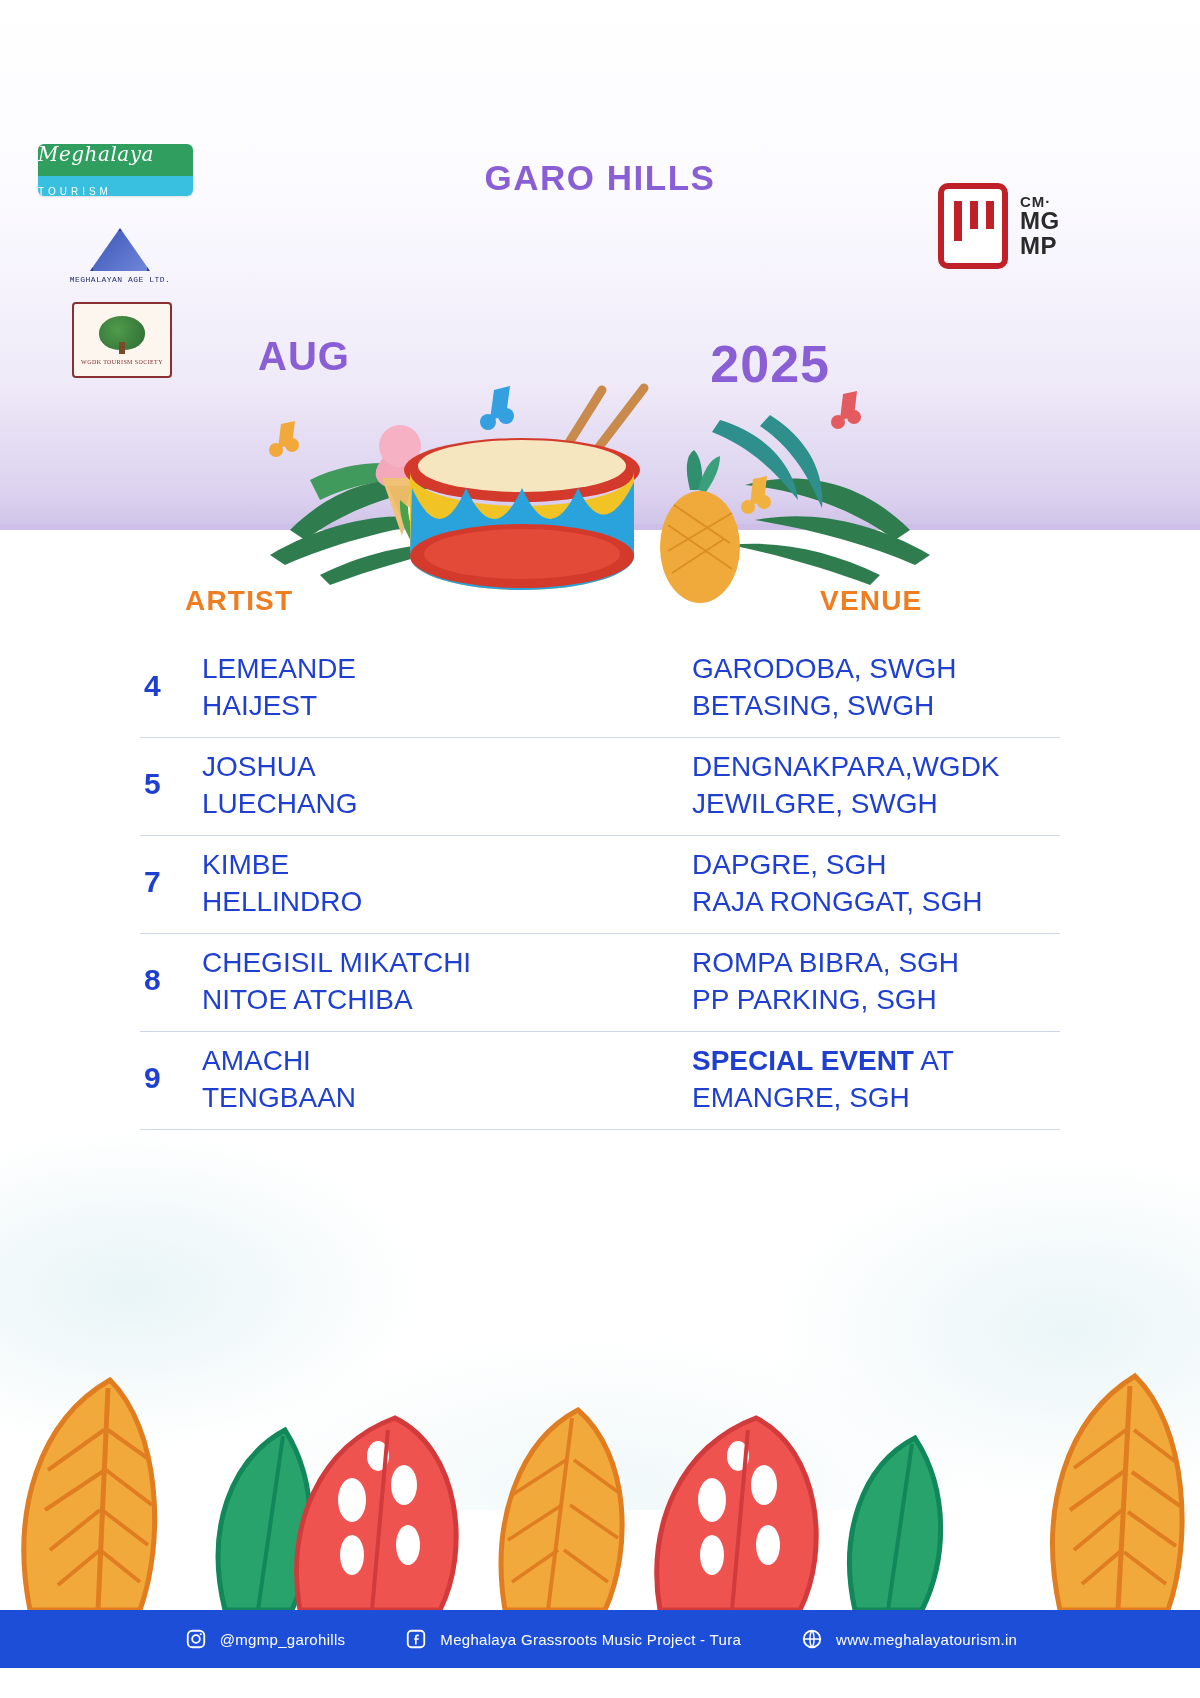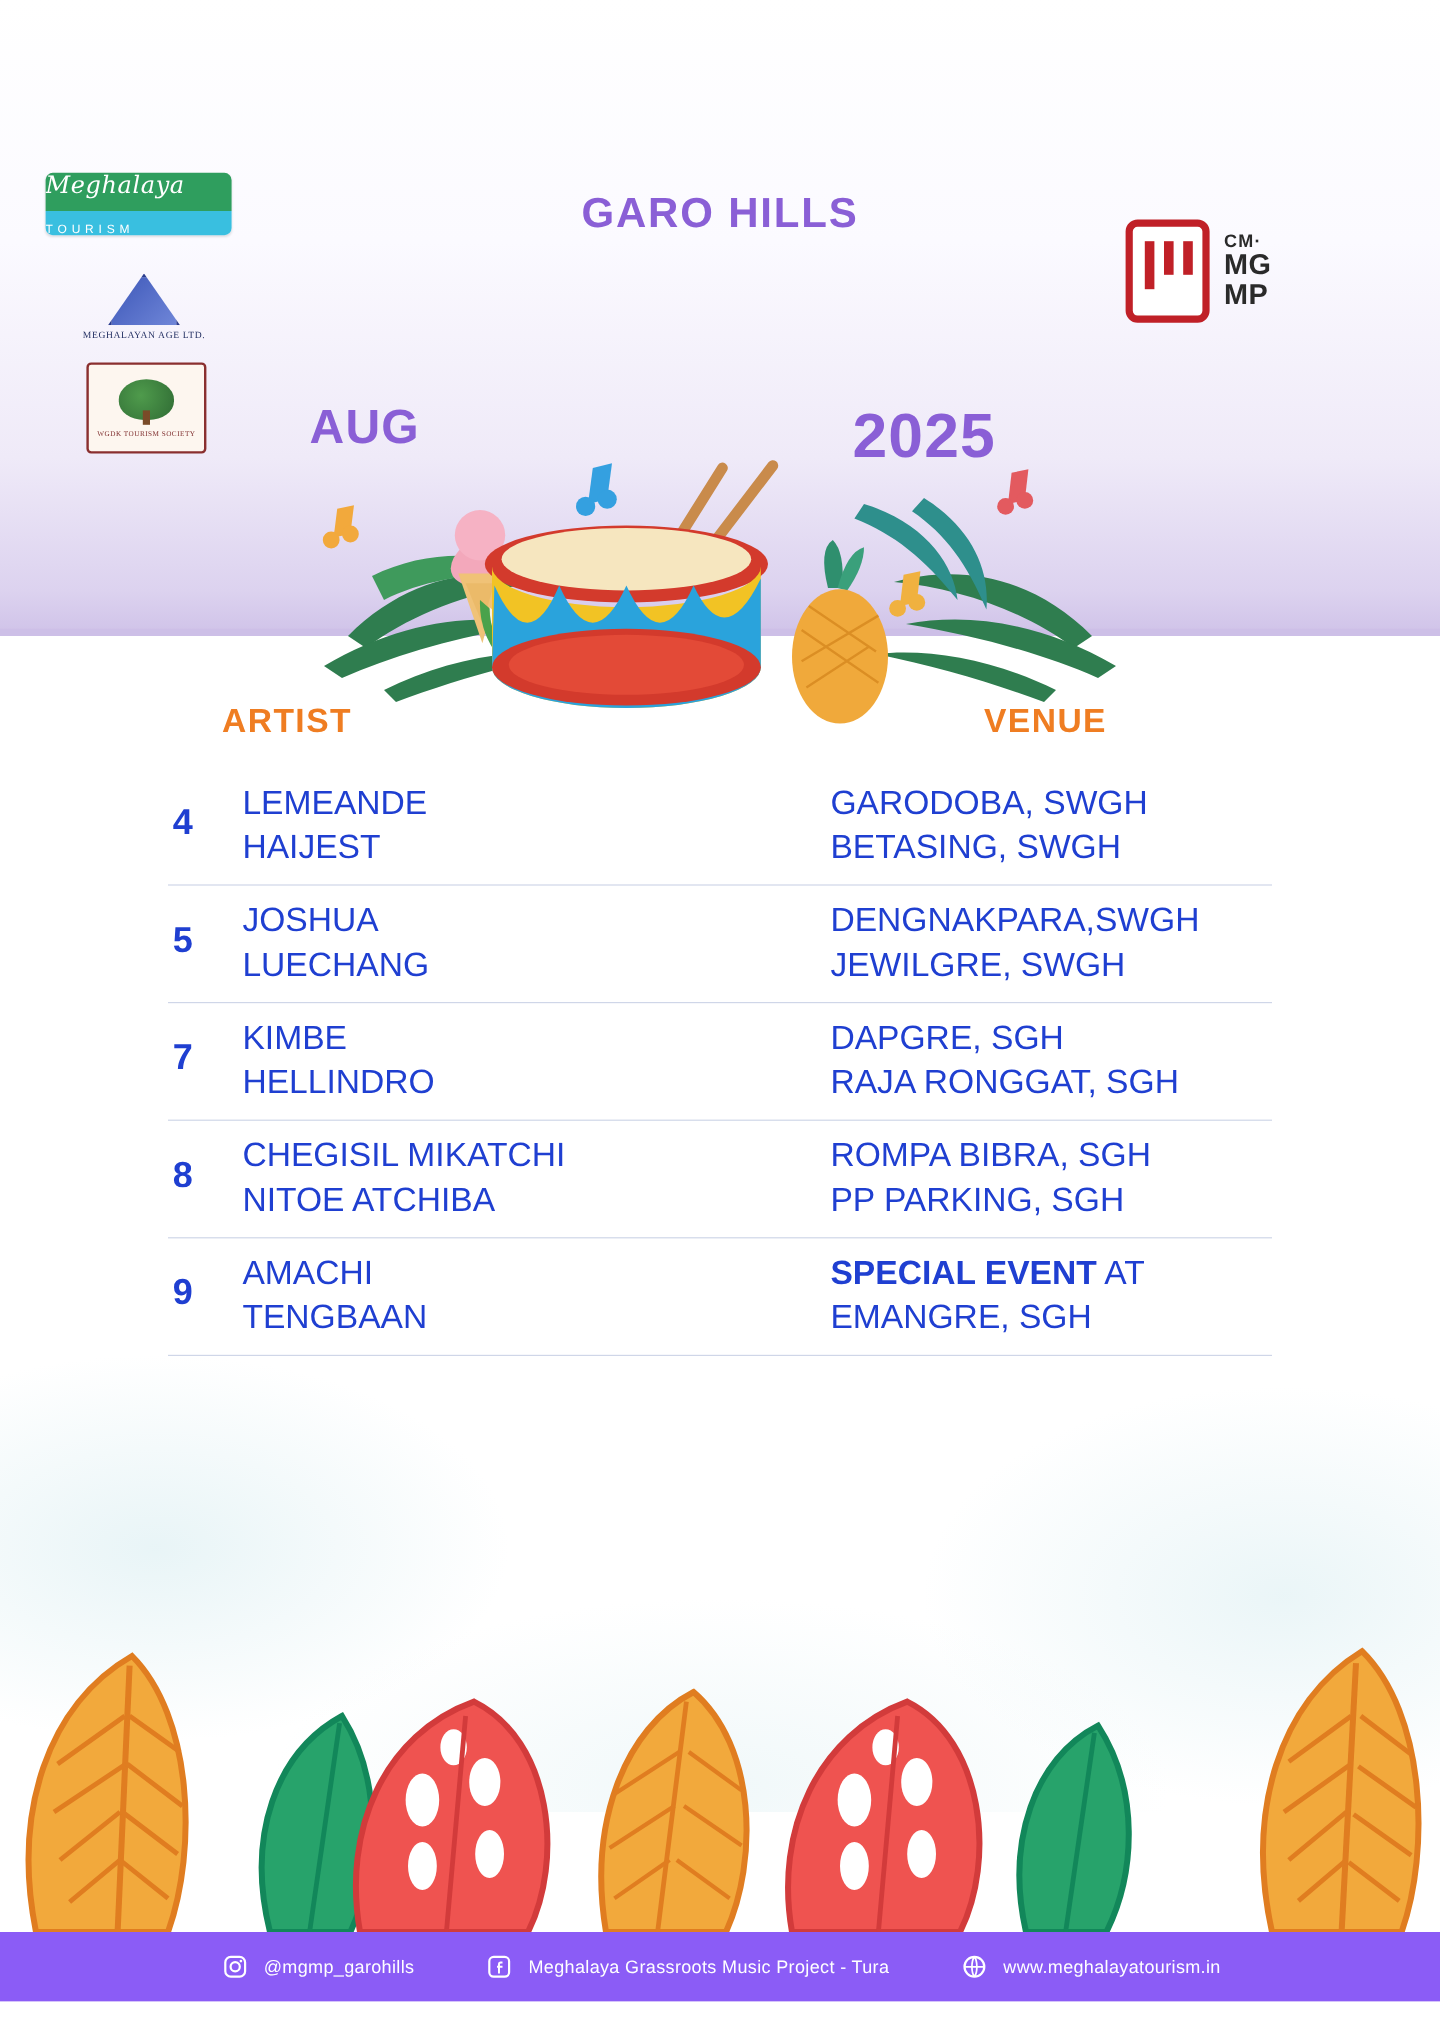--- a/index.html
+++ b/index.html
@@ -79,21 +79,21 @@
     align-items: center; justify-content: flex-end;
   }
   .logo-age .mark {
     width: 54px; height: 40px;
     border: 3px solid #2b3d8f;
     border-bottom: none;
     clip-path: polygon(50% 0%, 100% 100%, 0% 100%);
     background: linear-gradient(135deg,#3d57b8 0%, #6f86d8 100%);
   }
   .logo-age .age-text {
-    font-family: Liberation Serif, serif;
+    font-family: Liberation Mono, monospace;
     font-size: 8px;
     color: #1d2a5e;
     letter-spacing: 0.5px;
     margin-top: 4px;
     white-space: nowrap;
   }
   .logo-society {
     position: absolute;
     left: 72px; top: 302px;
     width: 96px; height: 72px;
@@ -268,21 +268,21 @@
   
   .leaves {
     position: absolute;
     left: 0; bottom: 88px;
     width: 1200px; height: 300px;
   }
   .footer {
     position: absolute;
     left: 0; bottom: 30px;
     width: 1200px; height: 58px;
-    background: #8b5cf6;
+    background: #1d4ed8;
     display: flex;
     align-items: center;
     justify-content: center;
     gap: 58px;
   }
   .footer .item {
     display: flex;
     align-items: center;
     gap: 11px;
     color: #ffffff;
@@ -438,21 +438,21 @@
       </div>
     </div>
 
     <div class="row">
       <div class="date">5</div>
       <div class="artist">
         <span class="line1">JOSHUA</span>
         <span class="line2">LUECHANG</span>
       </div>
       <div class="venue">
-        <span class="line1">DENGNAKPARA,SWGH</span>
+        <span class="line1">DENGNAKPARA,WGDK</span>
         <span class="line2">JEWILGRE, SWGH</span>
       </div>
     </div>
 
     <div class="row">
       <div class="date">7</div>
       <div class="artist">
         <span class="line1">KIMBE</span>
         <span class="line2">HELLINDRO</span>
       </div>

